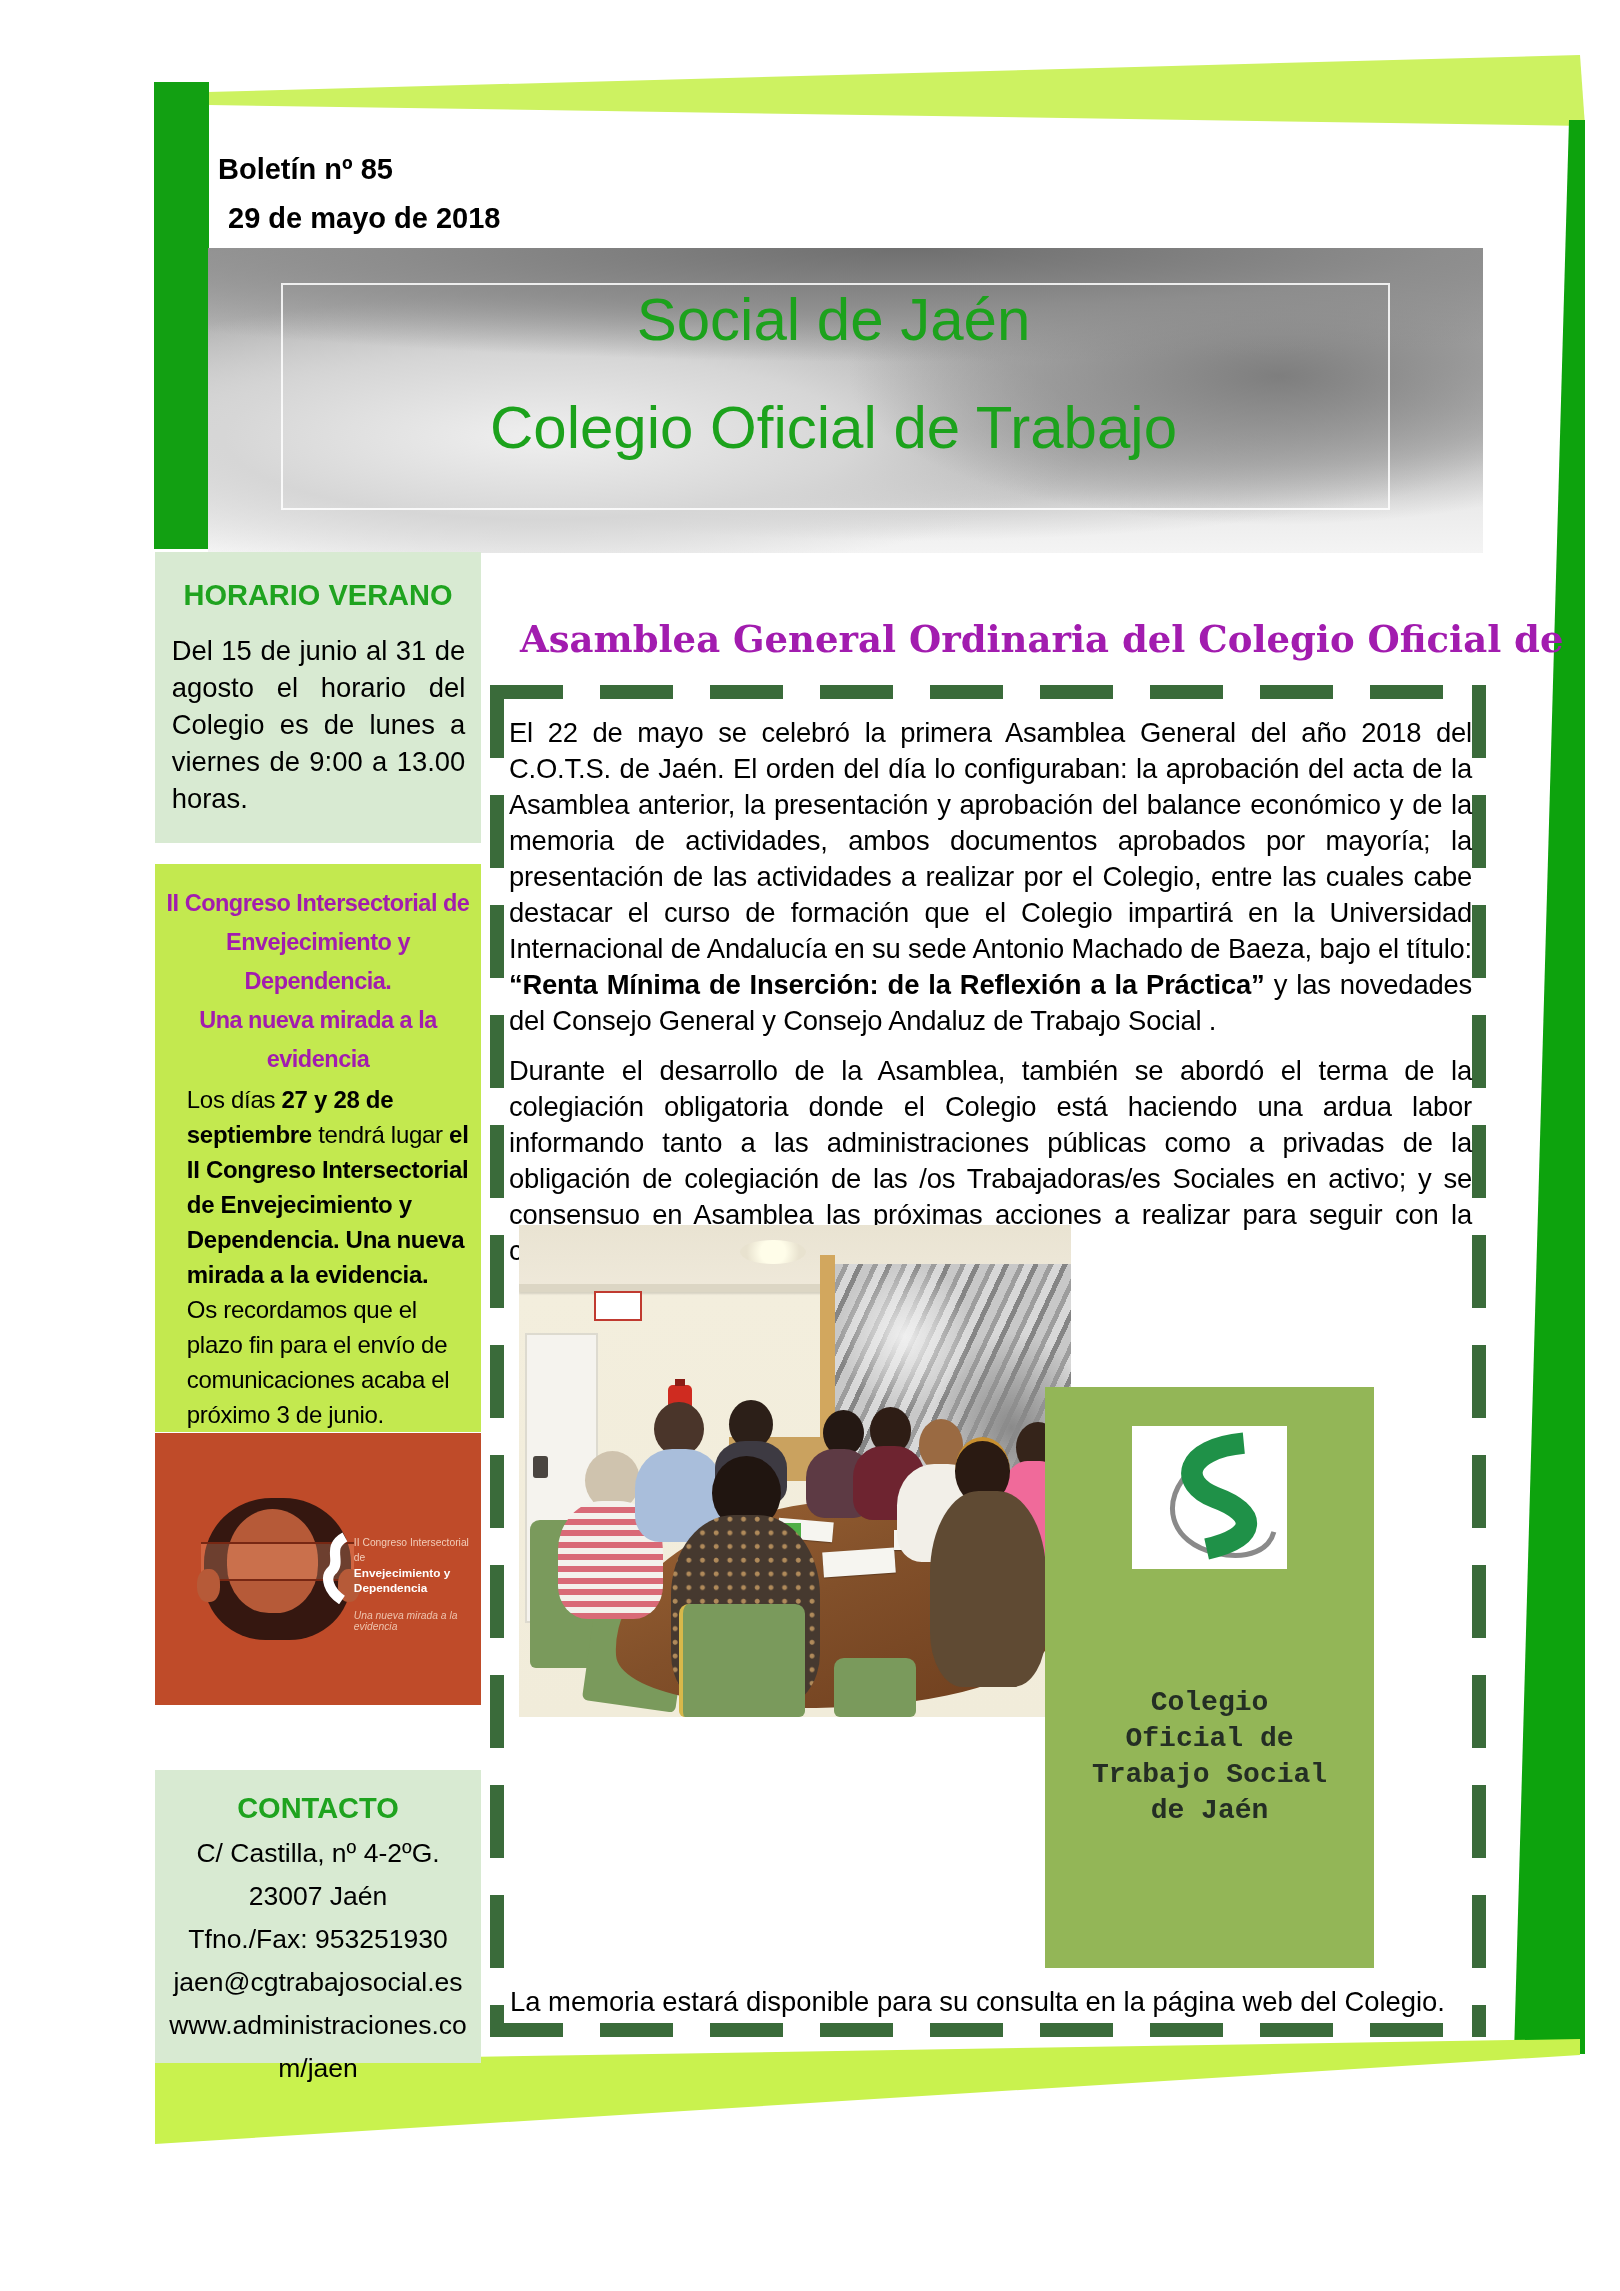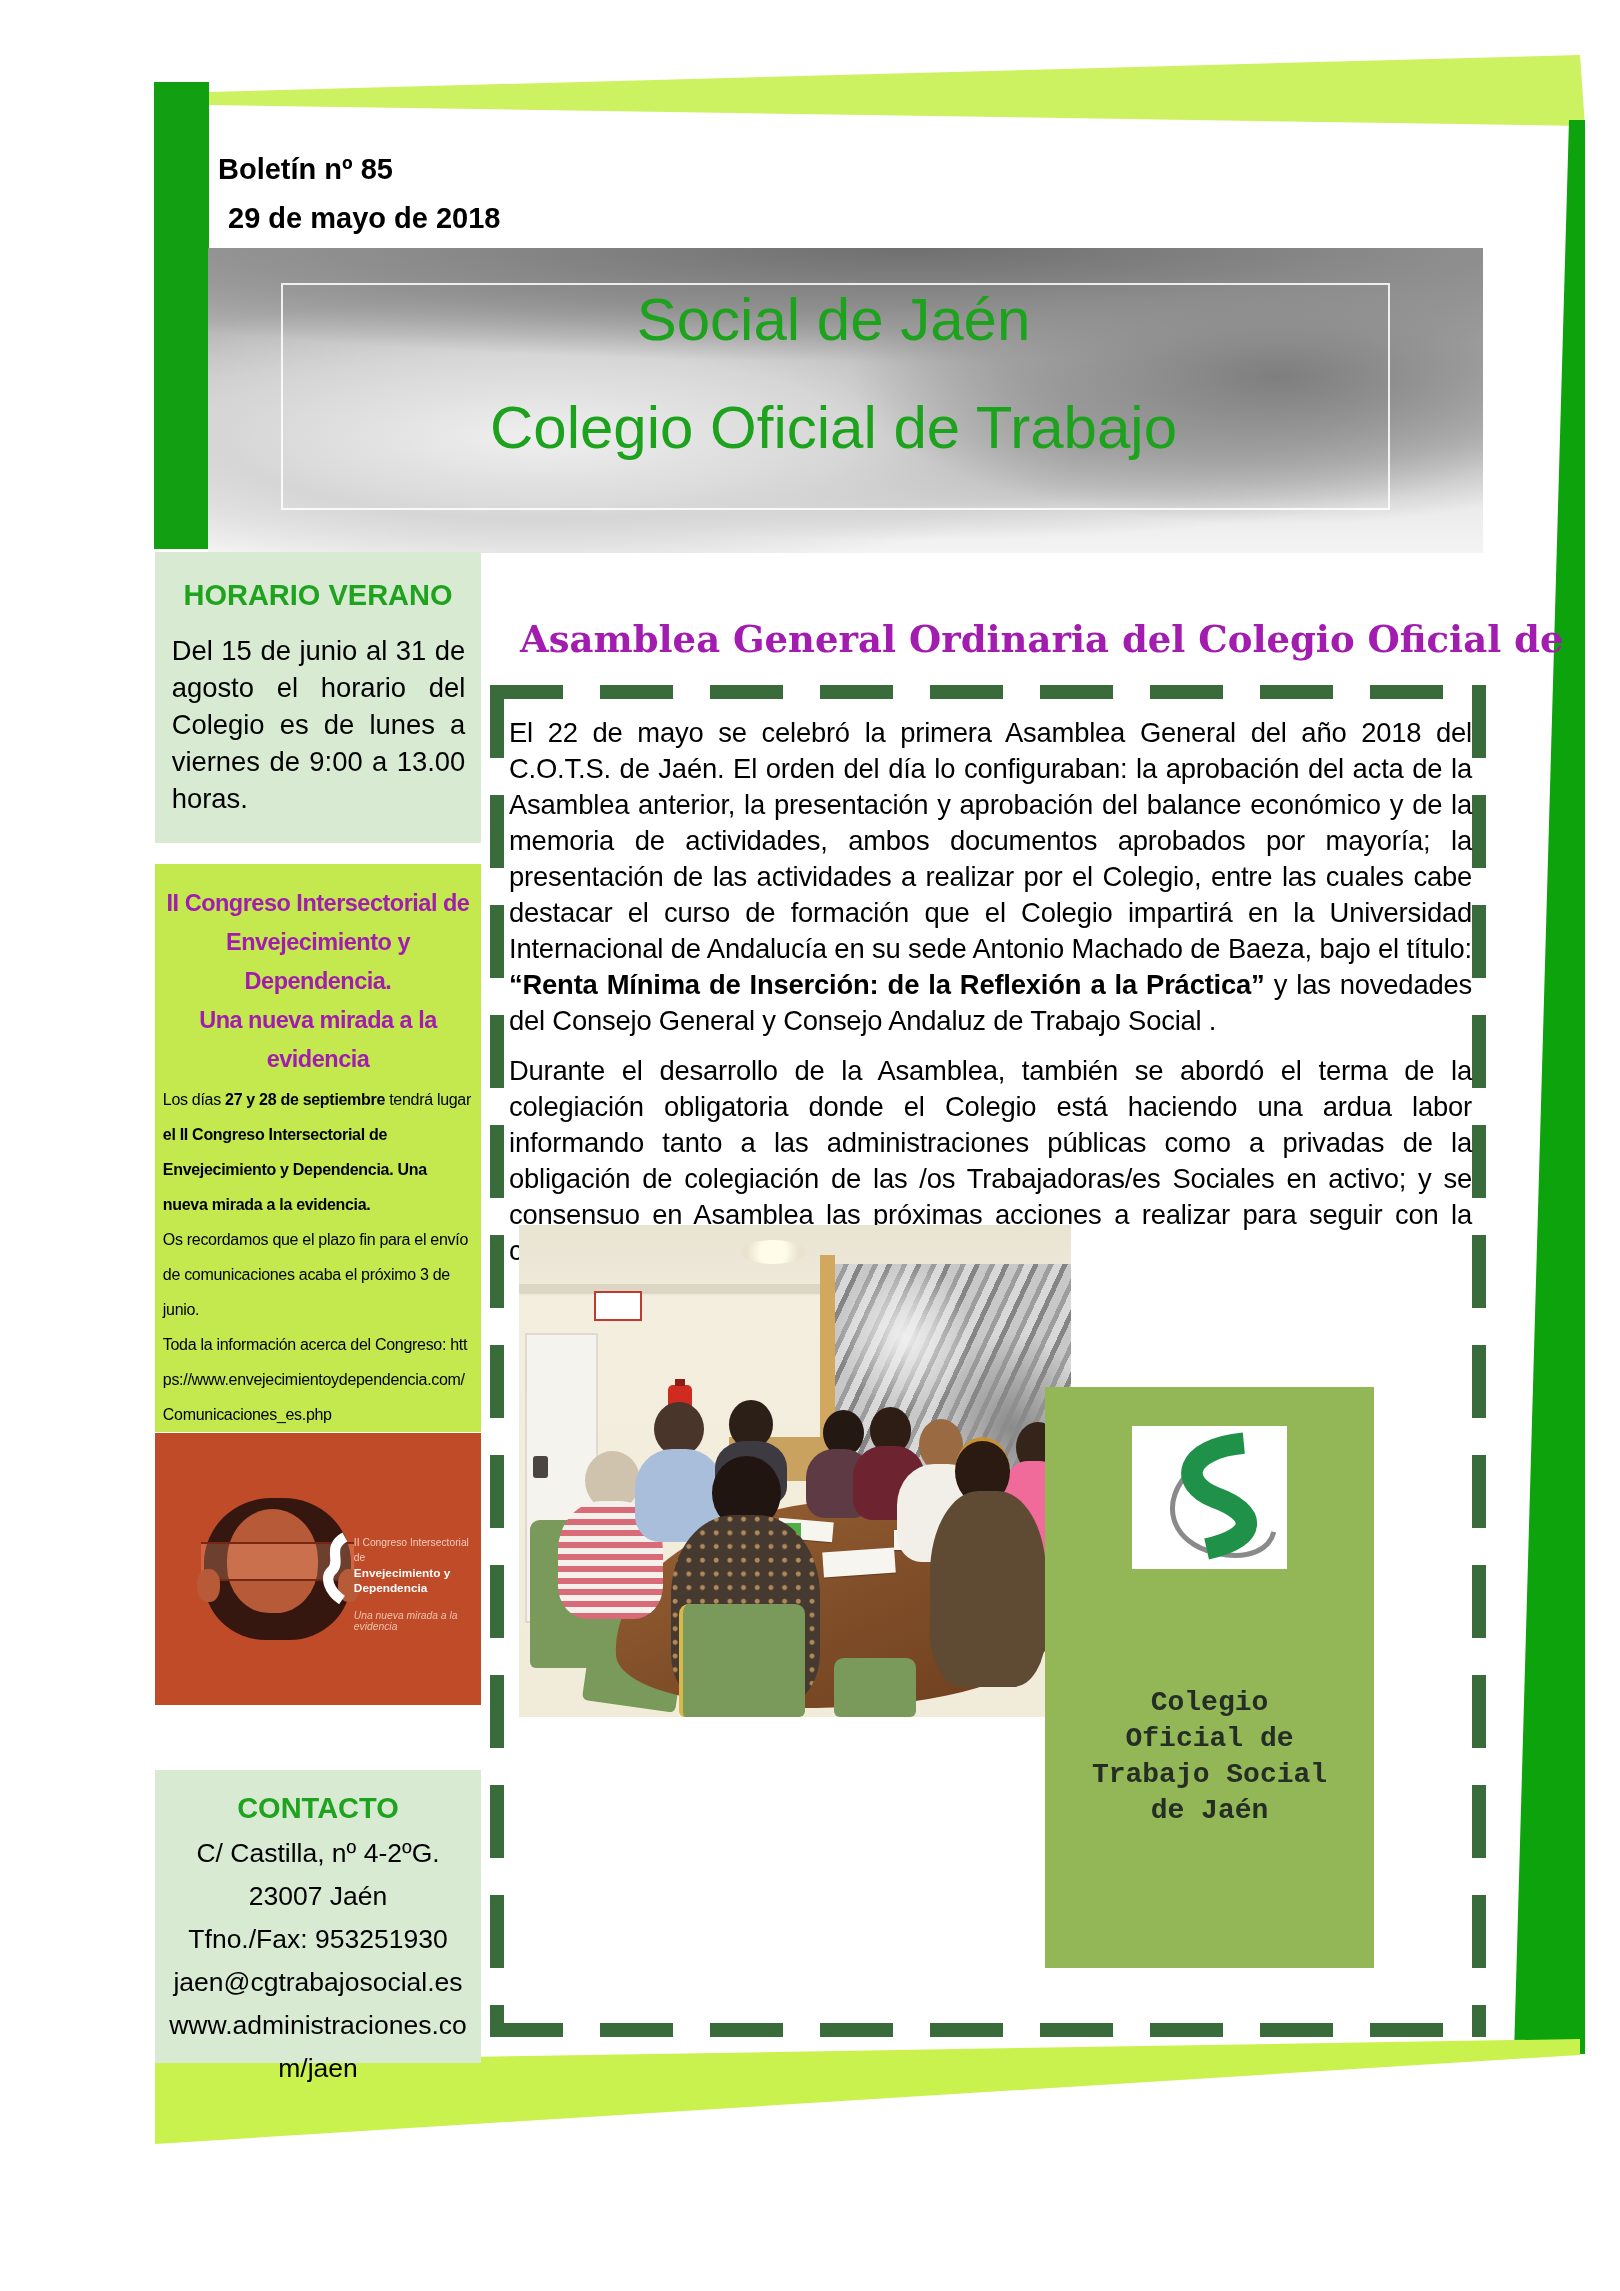--- a/index.html
+++ b/index.html
@@ -38,21 +38,21 @@
   .panel{left:155px;width:326px;}
   .panel-head{text-align:center;font-weight:bold;font-size:29px;color:#1fa31f;}
 
   #horario{top:552px;height:291px;background:#d8ead2;}
   #horario .panel-head{padding-top:26.5px;}
   #horario-body{padding:20.6px 15.7px 0 16.7px;font-size:27.4px;line-height:37px;text-align:justify;}
 
   #congreso{top:864px;height:568px;background:#c3e94f;}
   #congreso-head{padding:19.6px 10.8px 0 10.8px;text-align:center;font-weight:bold;
      font-size:23.5px;line-height:39px;letter-spacing:-0.5px;color:#a21caf;}
-  #congreso-body{padding:3.9px 6.9px 0 7.8px;font-size:16px;line-height:35px;letter-spacing:-0.3px;}
+  #congreso-body{padding:3.9px 6.9px 0 7.8px;font-size:24px;line-height:35px;letter-spacing:-0.3px;margin-left:24px;}
   #congreso-body .b{font-weight:bold;}
   #congreso-url{word-break:break-all;}
 
   #banner{top:1433px;height:272px;background:#bf4b29;overflow:hidden;}
   .b-hair{position:absolute;left:15%;top:24%;width:45%;height:52%;background:#351710;
           border-radius:46% 46% 42% 42%;}
   .b-face{position:absolute;left:22%;top:28%;width:28%;height:38%;background:#b65a38;
           border-radius:50% 50% 46% 46%;}
   .b-strip{position:absolute;left:14%;top:40%;width:47%;height:13%;
           background:rgba(255,170,130,.28);border-top:2px solid #772713;border-bottom:2px solid #772713;}
@@ -251,15 +251,16 @@
       </svg>
     </div>
     <div id="memoria-org">
       <div>Colegio</div>
       <div>Oficial de</div>
       <div>Trabajo Social</div>
       <div>de Jaén</div>
     </div>
   </div>
 
+  <div class="abs" id="closing">La memoria estará disponible para su consulta en la página web del Colegio.</div>
 
 </div>
 
 
 </body></html>

